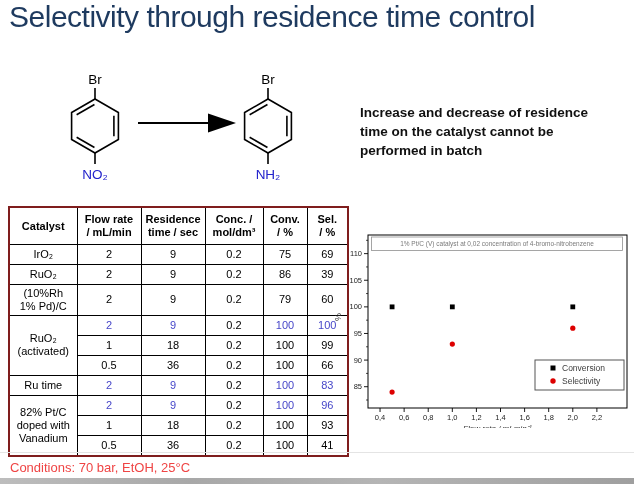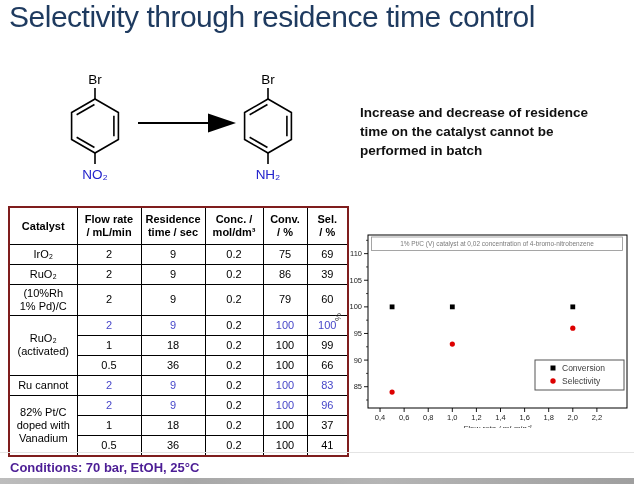--- a/index.html
+++ b/index.html
@@ -17,21 +17,21 @@
         table-layout:fixed;border:2px solid #7f1d1d;font-size:11px;color:#000;}
   table.results th,table.results td{border:1px solid #000;padding:2px 2px;text-align:center;
         vertical-align:middle;line-height:1.18;white-space:pre-line;}
   table.results th{font-weight:bold;height:32px;}
   table.results td{height:15px;}
   td.catalyst{text-align:left;padding-left:4px;vertical-align:top;padding-top:3px;}
   td.hl{color:#4646c8;}
   .chart-wrap{position:absolute;left:350px;top:224px;width:282px;height:204px;}
   .ylab{position:absolute;left:334px;top:312px;font-size:9px;color:#333;
         transform:rotate(-90deg);transform-origin:center;}
-  .conditions{position:absolute;left:10px;top:460px;font-size:13px;color:#4c1d95;font-weight:bold;}
+  .conditions{position:absolute;left:10px;top:460px;font-size:13px;color:#ef4444;}
   .divider{position:absolute;left:0;top:452px;width:634px;height:1px;background:#e4e4e4;}
   .bottom-strip{position:absolute;left:0;bottom:0;width:634px;height:6px;
         background:linear-gradient(90deg,#bdbdbd,#a8a8a8 30%,#b5b5b5 60%,#9f9f9f);}
   svg text{font-family:"Liberation Sans",sans-serif;}
 </style>
 </head>
 <body>
 
 <div class="slide">
 
@@ -137,21 +137,21 @@
           <td>99</td>
         </tr>
         <tr>
           <td>0.5</td>
           <td>36</td>
           <td>0.2</td>
           <td>100</td>
           <td>66</td>
         </tr>
         <tr>
-          <td class="catalyst" rowspan="1">Ru cannot</td>
+          <td class="catalyst" rowspan="1">Ru time</td>
           <td class="hl">2</td>
           <td class="hl">9</td>
           <td>0.2</td>
           <td class="hl">100</td>
           <td class="hl">83</td>
         </tr>
         <tr>
           <td class="catalyst" rowspan="3">82% Pt/C
 doped with
 Vanadium</td>
@@ -159,21 +159,21 @@
           <td class="hl">9</td>
           <td>0.2</td>
           <td class="hl">100</td>
           <td class="hl">96</td>
         </tr>
         <tr>
           <td>1</td>
           <td>18</td>
           <td>0.2</td>
           <td>100</td>
-          <td>37</td>
+          <td>93</td>
         </tr>
         <tr>
           <td>0.5</td>
           <td>36</td>
           <td>0.2</td>
           <td>100</td>
           <td>41</td>
         </tr>
       </tbody>
   </table>

